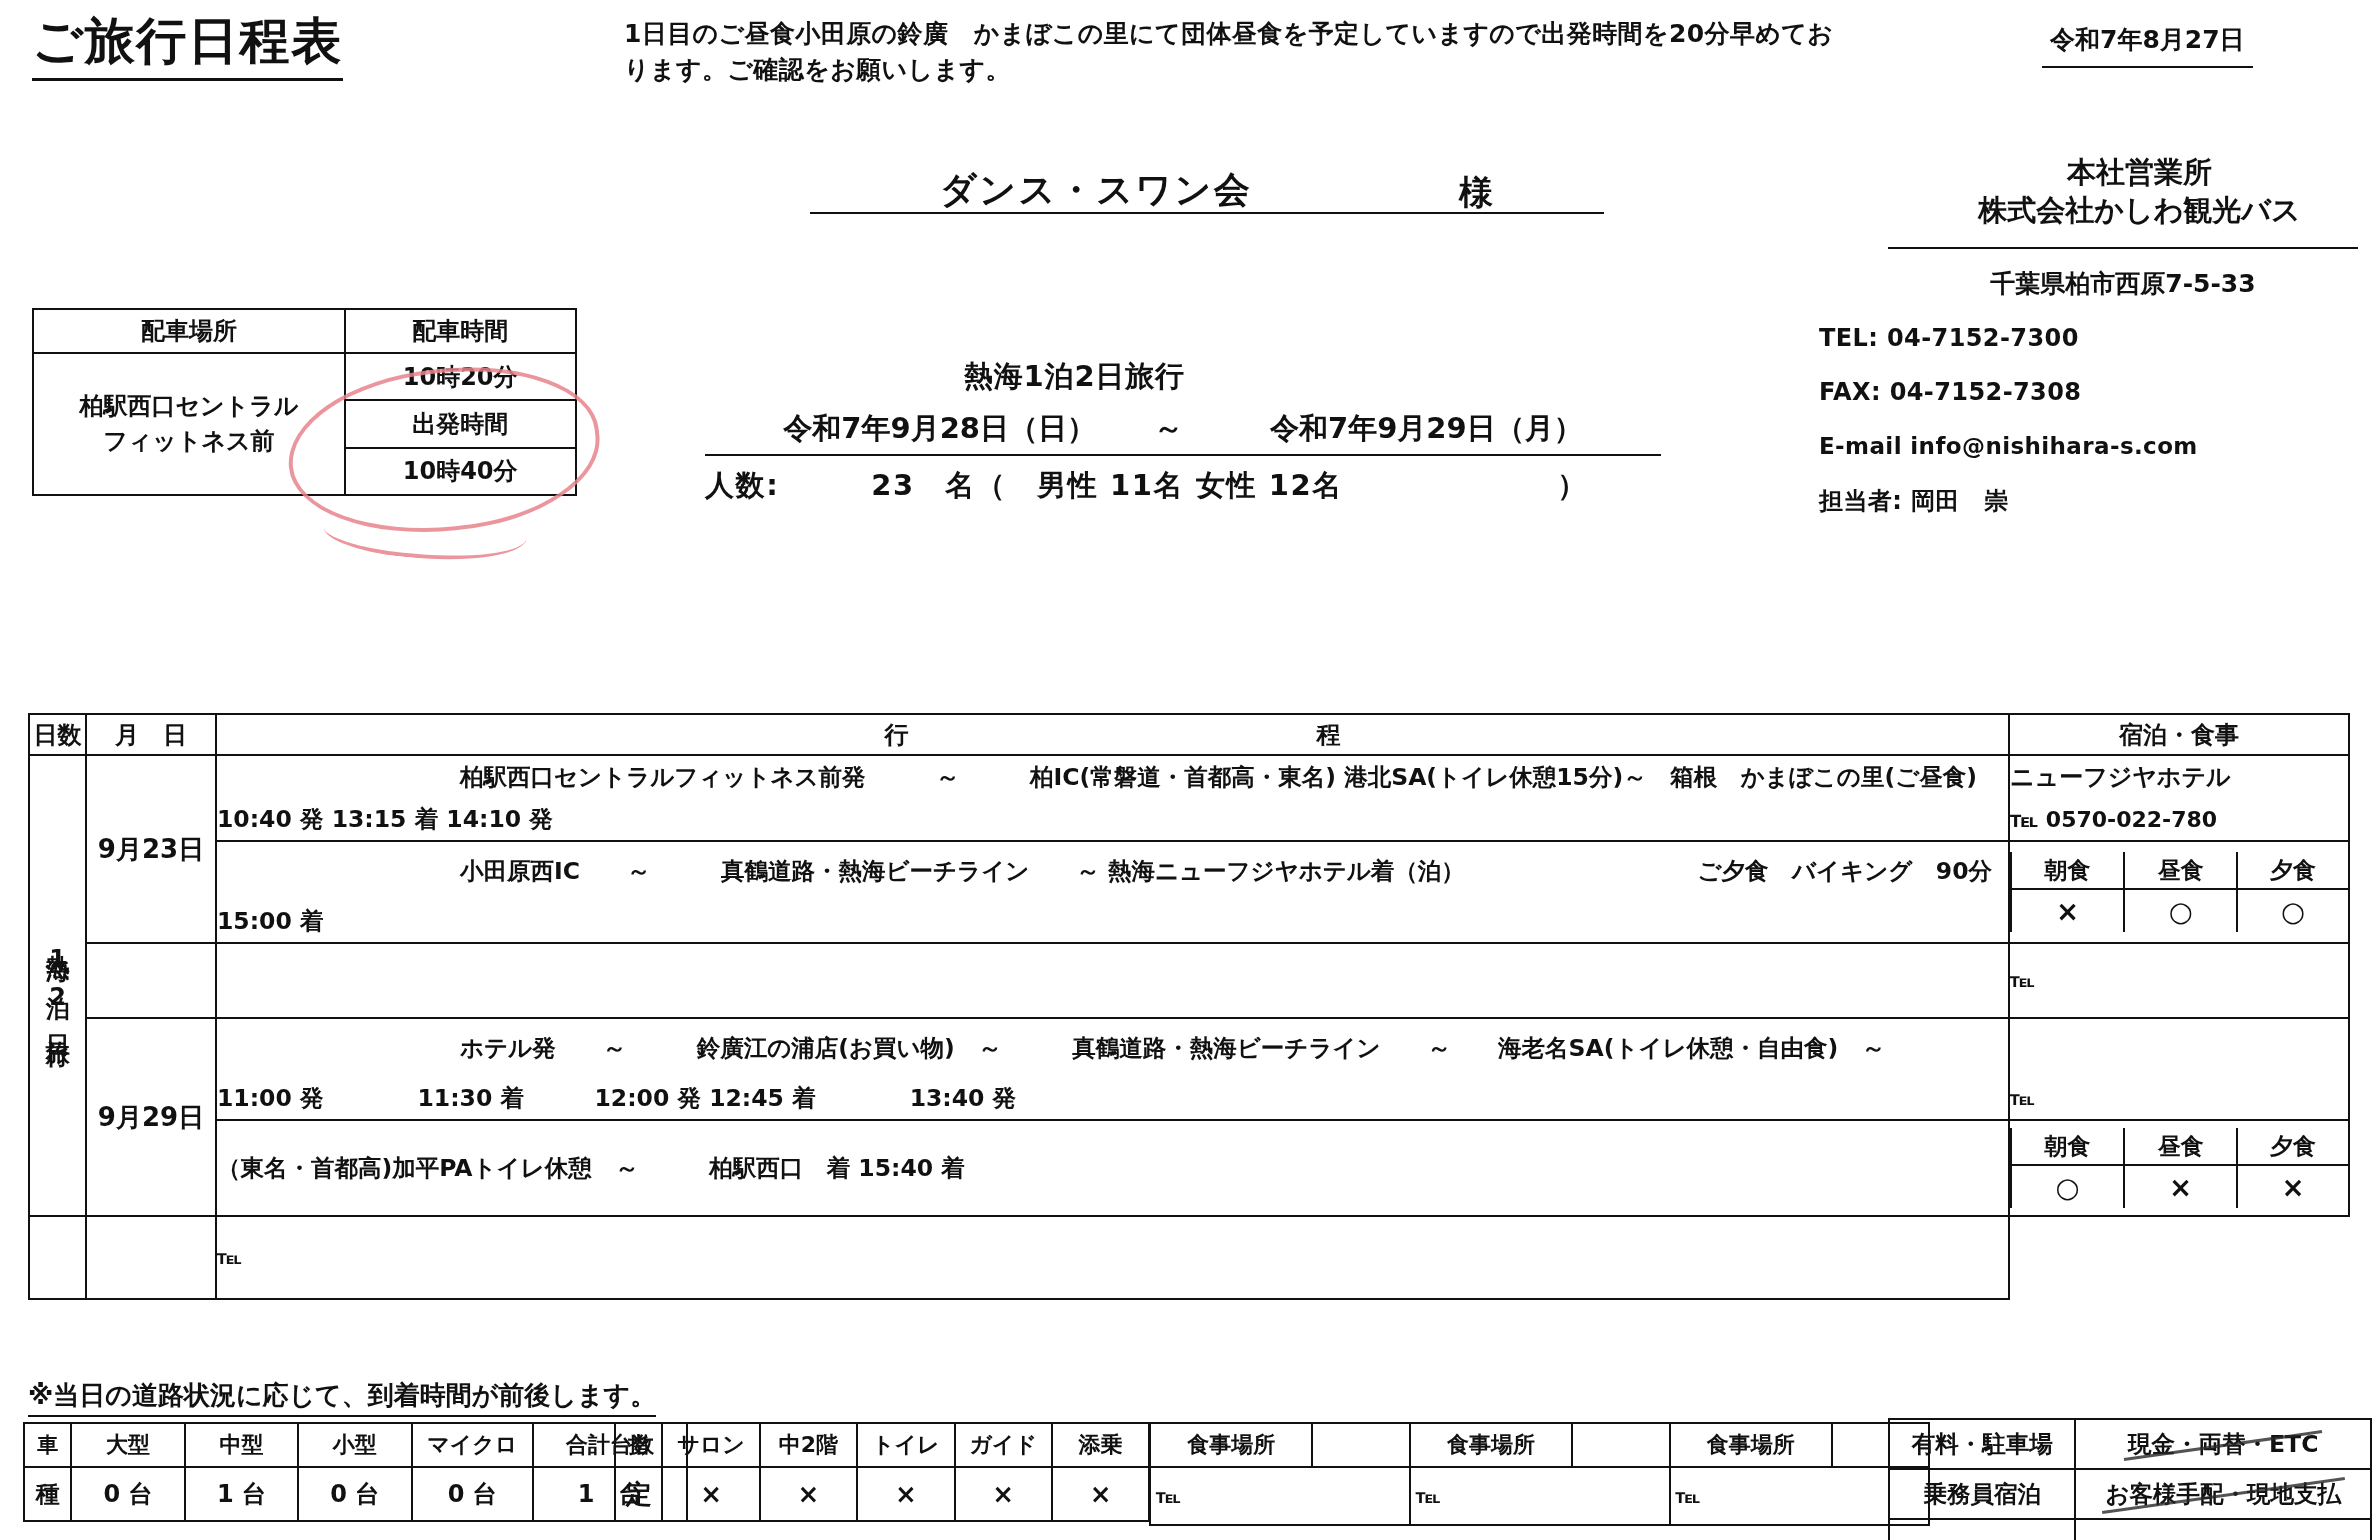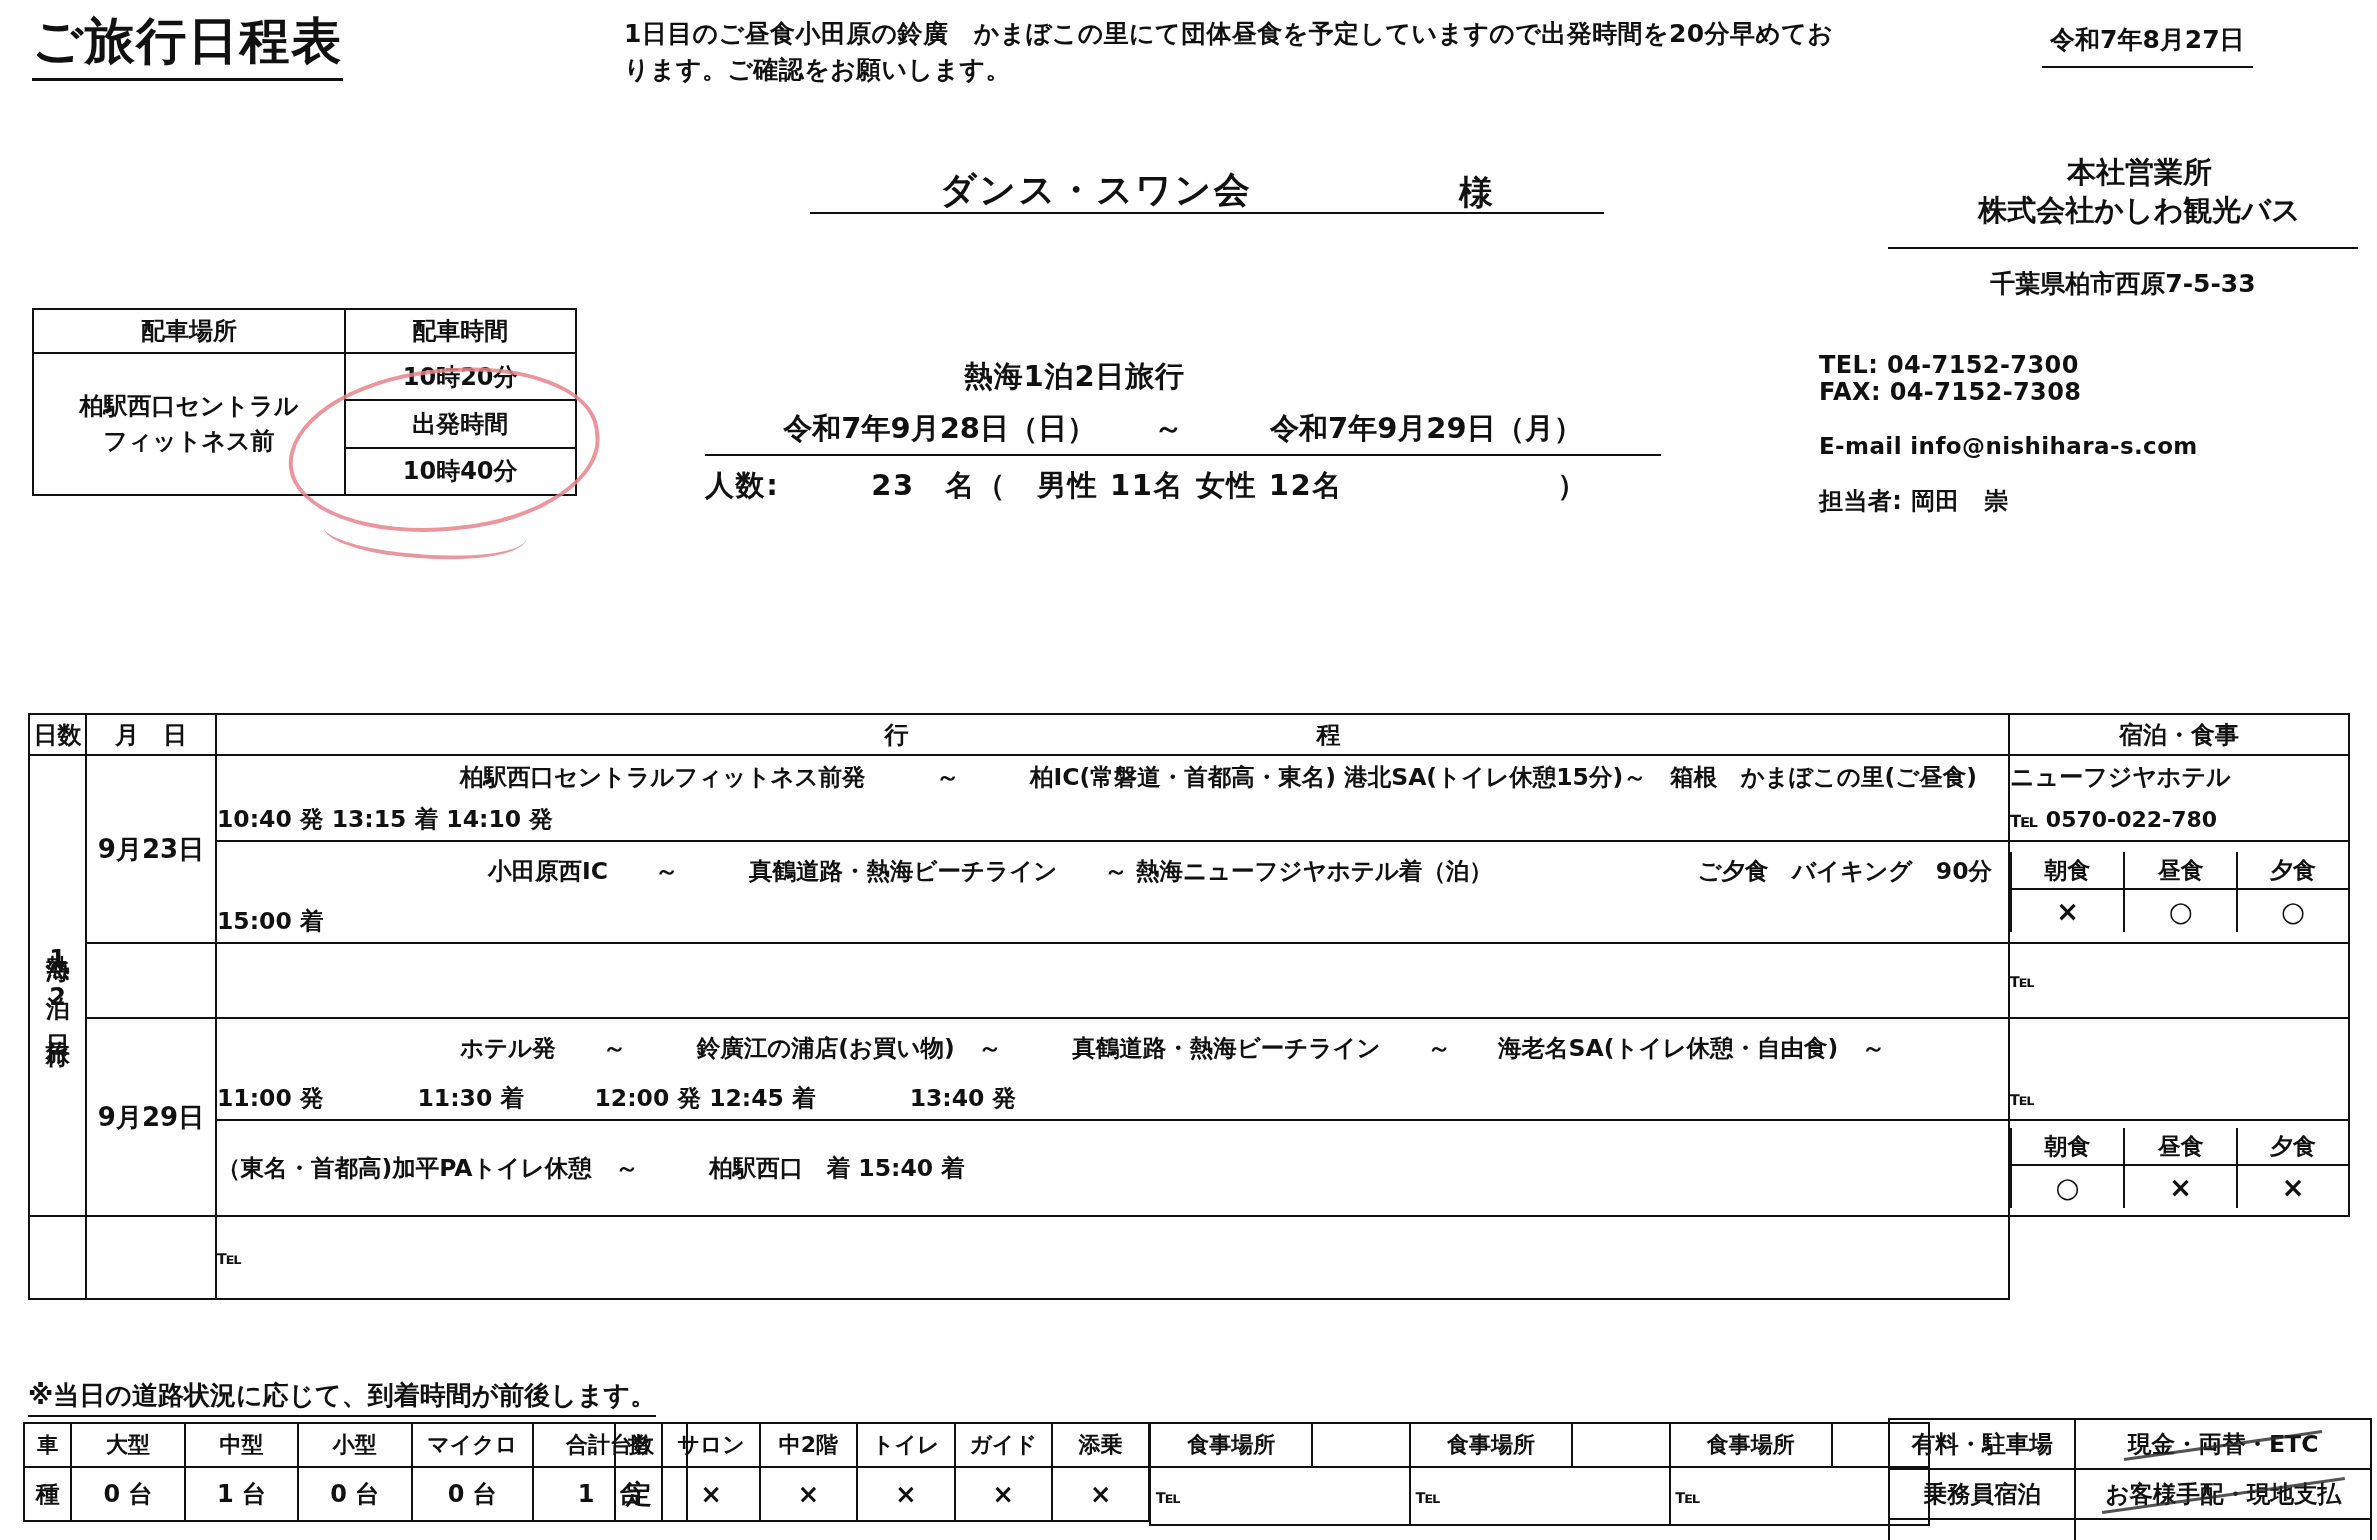--- a/index.html
+++ b/index.html
@@ -91,21 +91,21 @@
     font-size: 25px;
     font-weight: bold;
   }
   .company-line {
     left: 1819px;
     width: 486px;
     font-size: 24px;
     font-weight: bold;
     letter-spacing: 0.4px;
   }
-  #company-tel { top: 324px; margin-top: 27px; }
+  #company-tel { top: 324px; }
   #company-fax { top: 378px; }
   #company-email { top: 433px; font-size: 23px; }
   #company-staff { top: 485px; }
 
   
   #dispatch-table {
     left: 32px; top: 267px;
     border-collapse: collapse;
     font-size: 24px;
     font-weight: bold;
@@ -344,21 +344,21 @@
     <tr>
       <td style="border-top:none;height:42px;position:relative;">
         <span class="r" style="left:454px;top:6.5px;">10:40 発</span>
         <span class="r" style="right:16px;top:6.5px;">13:15 着 14:10 発</span>
       </td>
       <td style="border-top:none;height:42px;" class="hotel-tel">℡  0570-022-780</td>
     </tr>
 
     <tr>
       <td style="border-bottom:none;height:42px;">
-        <div style="padding-left:243px;position:relative;margin-left:28px;">
+        <div style="padding-left:243px;position:relative;">
           <span>小田原西IC　　～　　　真鶴道路・熱海ビーチライン　　～ 熱海ニューフジヤホテル着（泊）</span>
           <span class="abs" style="right:16px;top:0;">ご夕食　バイキング　90分</span>
         </div>
       </td>
       <td rowspan="2" style="padding:0;">
         <table class="inner-table">
           <tbody>
                 <tr class="meal-head">
             <td style="border-top:none;">朝食</td>
             <td style="border-top:none;">昼食</td>

